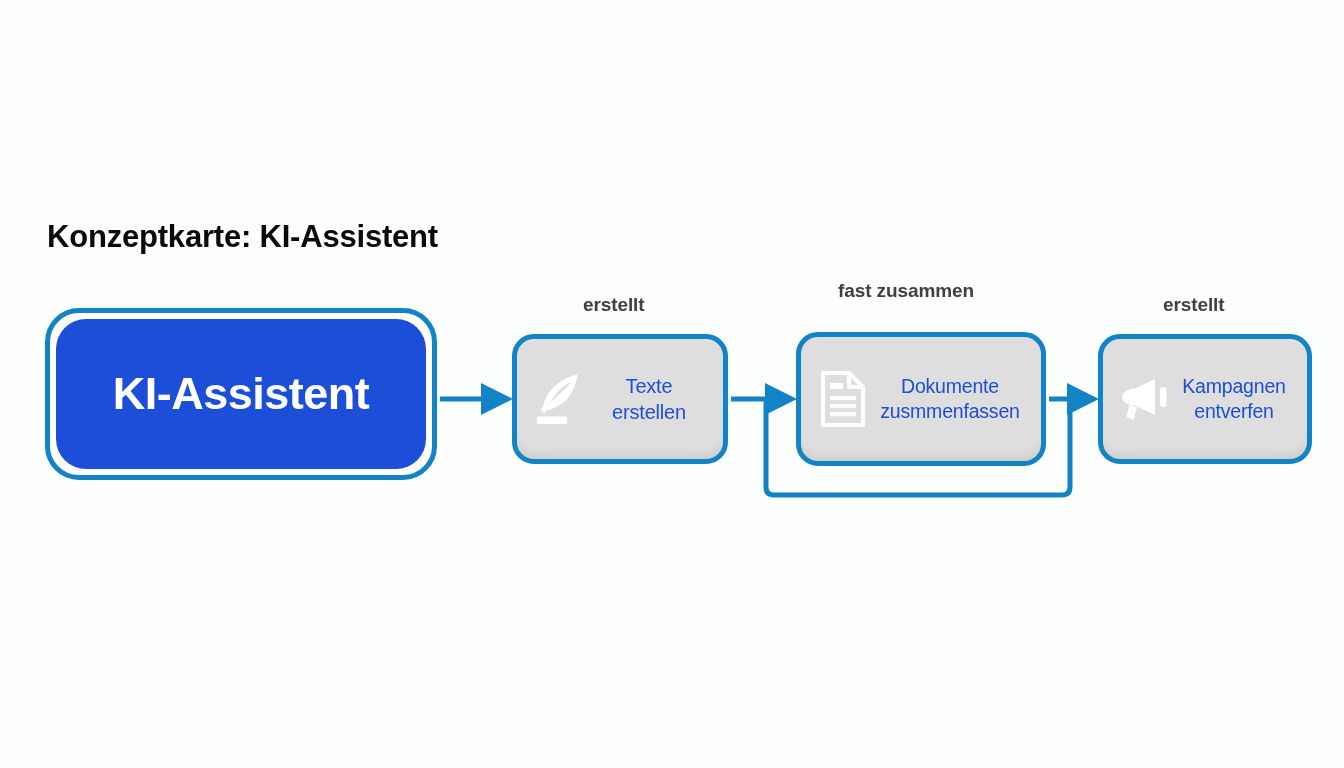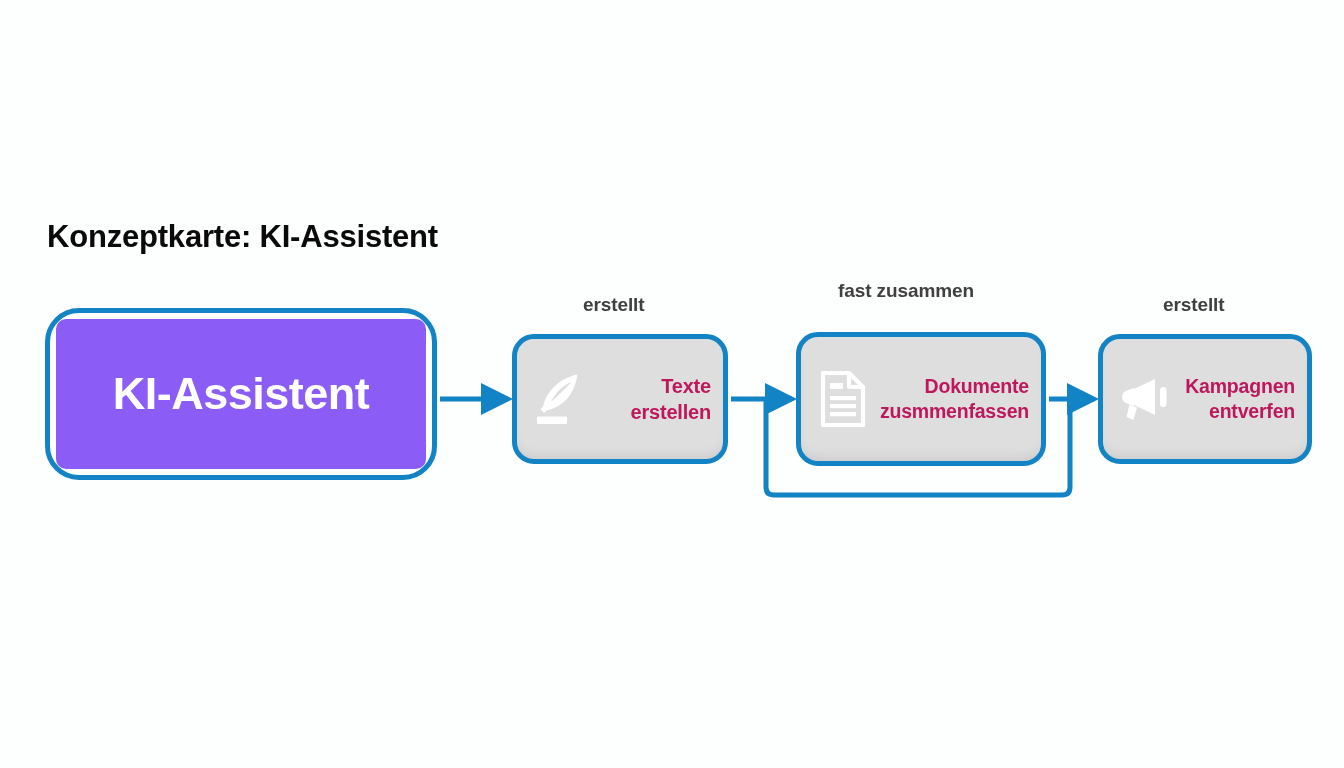--- a/index.html
+++ b/index.html
@@ -49,22 +49,22 @@
     height: 172px;
     border: 5px solid #1283c4;
     border-radius: 34px;
     background: #ffffff;
     box-sizing: border-box;
     padding: 6px;
   }
   #root-node-body {
     width: 100%;
     height: 100%;
-    background: #8b5cf6;
-    border-radius: 10px;
+    background: #1d4ed8;
+    border-radius: 30px;
     display: flex;
     align-items: center;
     justify-content: center;
     box-sizing: border-box;
   }
   #root-node-label {
     color: #ffffff;
     font-size: 45px;
     font-weight: bold;
     letter-spacing: -0.5px;
@@ -87,24 +87,24 @@
     flex: 0 0 auto;
     width: 56px;
     height: 58px;
     display: flex;
     align-items: center;
     justify-content: center;
   }
   .leaf-icon svg { display: block; }
   .leaf-text {
     flex: 1 1 auto;
-    text-align: right;
+    text-align: center;
     font-size: 20px;
-    font-weight: bold;
-    color: #be185d;
+    font-weight: normal;
+    color: #1d4ed8;
     line-height: 1.30;
     letter-spacing: -0.2px;
   }
   .leaf-text .line2 { display: block; }
 
   
   #node-1 { left: 512px; top: 334px; width: 216px; height: 130px; }
   #node-2 { left: 796px; top: 332px; width: 250px; height: 134px; }
   #node-3 { left: 1098px; top: 334px; width: 214px; height: 130px; }
 

